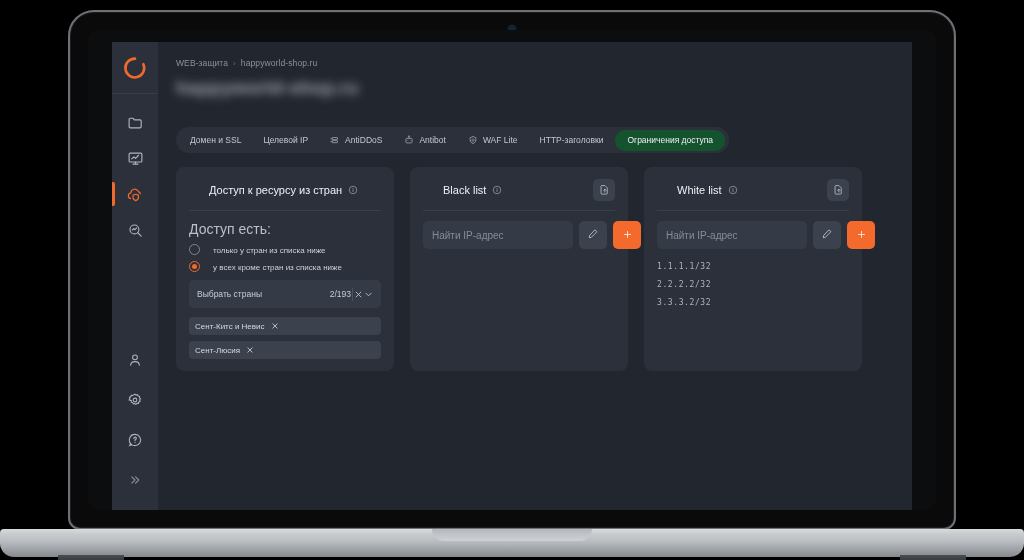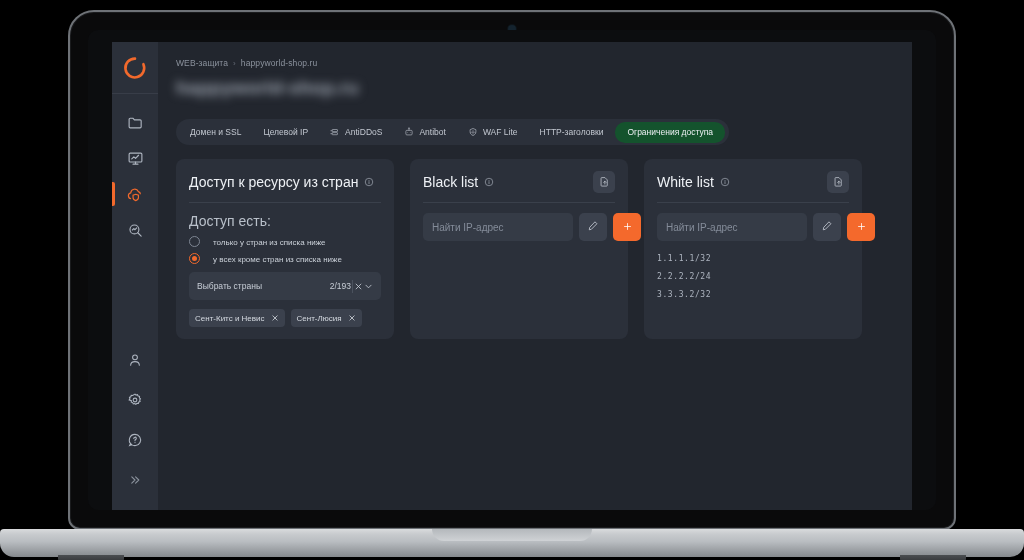--- a/index.html
+++ b/index.html
@@ -134,21 +134,21 @@
   #page-title-blur .blurtext {
     font-size: 19px; font-weight: 700;
     color: #9aa1ac;
     filter: blur(5px);
     white-space: nowrap;
     user-select: none;
   }
 
   
   #tabs {
-    margin-top: 16px;
+    margin-top: 24px;
     height: 26px;
     background: #2b303a;
     border-radius: 13px;
     display: inline-flex;
     align-items: center;
     padding: 0 4px;
     gap: 2px;
   }
   .tab {
     height: 20px;
@@ -182,23 +182,24 @@
     min-height: 160px;
     position: relative;
   }
   .card-head {
     display: flex; align-items: center;
     justify-content: space-between;
     min-height: 22px;
   }
   .card-title-wrap { display: flex; align-items: center; gap: 6px; }
   .card-title {
-    font-size: 14px;
+    font-size: 11px;
     color: #eef1f5;
     font-weight: 400;
+    margin-left: 20px;
   }
   .info-icon { cursor: pointer; display: flex; }
   .icon-btn {
     width: 22px; height: 22px;
     background: #3b414d;
     border-radius: 5px;
     display: flex; align-items: center; justify-content: center;
     cursor: pointer;
   }
   .card-divider {
@@ -243,21 +244,21 @@
     display: flex; align-items: center;
     padding: 0 8px;
     gap: 1px;
     cursor: pointer;
   }
   .select-placeholder { font-size: 8.5px; color: #c7cdd6; flex: 1; }
   .select-count { font-size: 8.5px; color: #c7cdd6; }
   .select-sep { width: 1px; height: 13px; background: #4b525e; }
   .sel-x, .sel-chev { display: flex; cursor: pointer; }
 
-  .chips { margin-top: 9px; display: flex; flex-wrap: wrap; gap: 6px; }
+  .chips { margin-top: 9px; display: flex; flex-wrap: wrap; gap: 6px; flex-direction: column; }
   .chip {
     height: 18px;
     background: #3b414d;
     border-radius: 4px;
     display: flex; align-items: center; gap: 6px;
     padding: 0 6px;
     font-size: 8px;
     color: #d5dae1;
     cursor: default;
   }
@@ -582,21 +583,21 @@
               <span>
                 <svg width="11" height="11" viewBox="0 0 24 24" fill="none" stroke="#ffffff" stroke-width="1.7" stroke-linecap="round">
                   <path d="M12 5.5v13M5.5 12h13"></path>
                 </svg>
               </span>
             </div>
           </div>
 
           <div class="ip-list">
             <div class="ip-item">1.1.1.1/32</div>
-            <div class="ip-item">2.2.2.2/24</div>
+            <div class="ip-item">2.2.2.2/32</div>
             <div class="ip-item">3.3.3.2/32</div>
           </div>
         </div>
 
       </section>
     </main>
   </div>
 
   <div id="laptop-base"></div>
   <div id="laptop-notch"></div>

